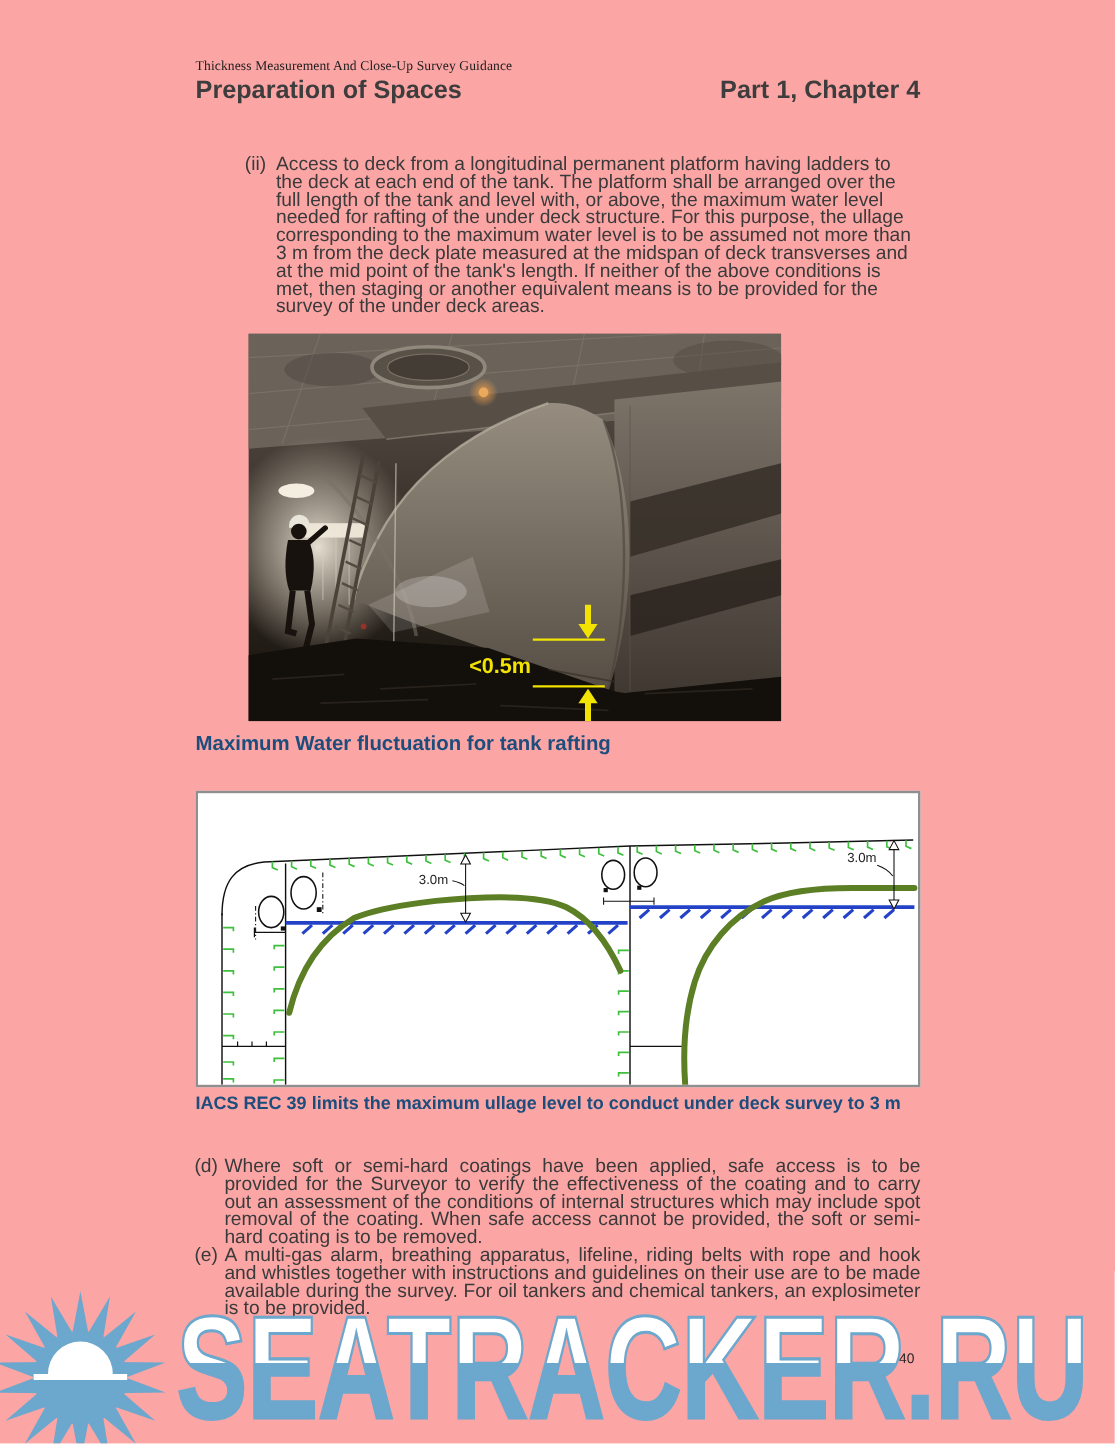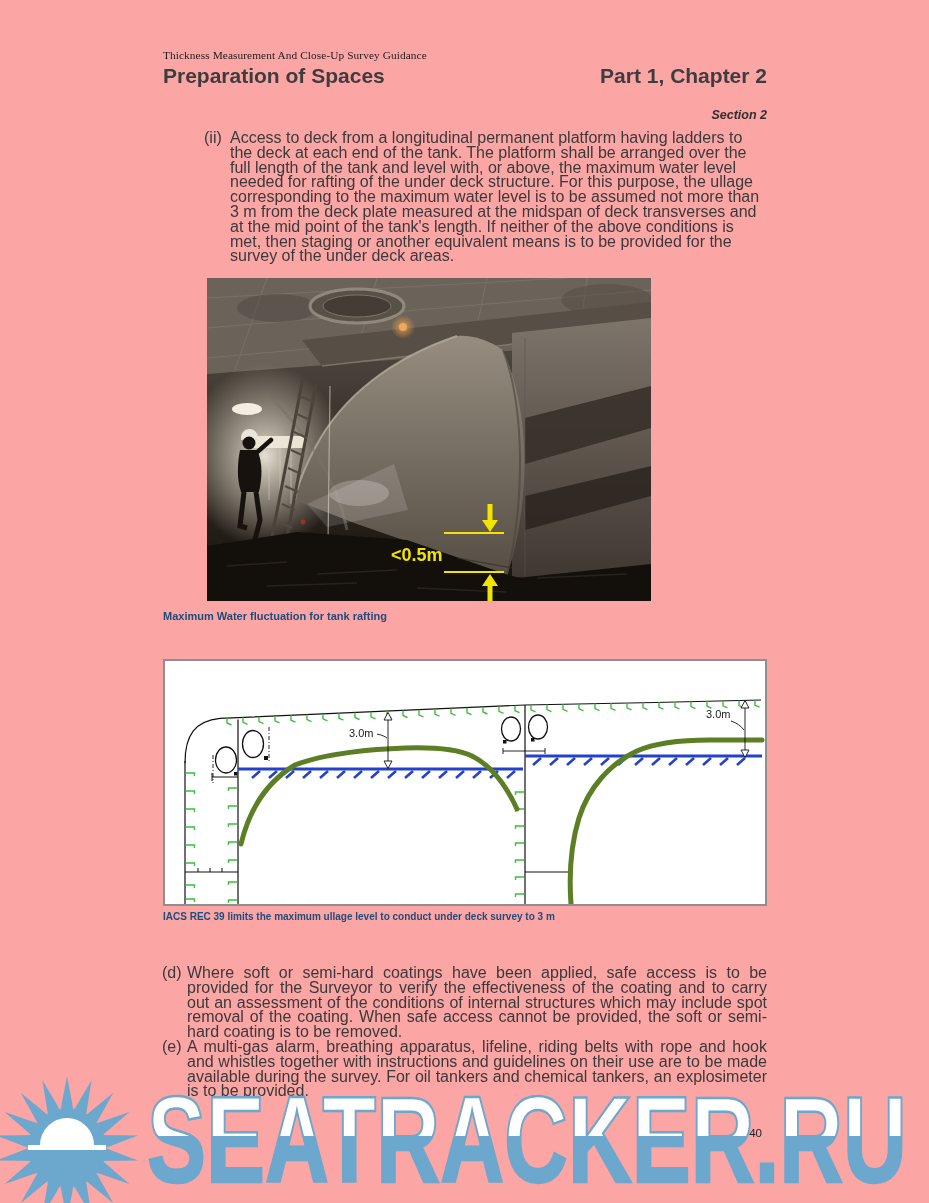--- a/index.html
+++ b/index.html
@@ -14,42 +14,41 @@
         font-size:12.5px;font-weight:bold;font-style:italic;color:#303030;}
   .para{font-size:16px;line-height:14.8px;color:#3a3a3a;}
   .para .lbl{position:absolute;left:0;top:0;}
   .para .txt{display:block;}
   .para-ii{left:204px;top:131px;width:563px;}
   .para-ii .txt{margin-left:26px;}
   .list-de{left:162px;top:966px;width:605px;}
   .item-de{position:relative;}
   .item-de .txt{margin-left:25px;text-align:justify;}
   .photo-wrap{left:163px;top:278px;width:444px;height:323px;padding-left:44px;}
-  .caption{font-size:11px;font-weight:bold;color:#1c4d7d;}
+  .caption{font-size:17px;font-weight:bold;color:#1c4d7d;}
   .caption-photo{left:163px;top:610px;width:604px;}
-  .caption-diagram{left:163px;top:911px;width:620px;font-size:10px;}
+  .caption-diagram{left:163px;top:911px;width:620px;font-size:15px;}
   .diagram-box{left:163px;top:659px;width:604px;height:247px;border:2px solid #8f8f8f;
         box-sizing:border-box;background:#fff;}
   .page-number{left:700px;top:1127px;width:62px;text-align:right;font-size:11.5px;
         color:#1f1f1f;z-index:7;}
   .wm-sun{left:-8px;top:1073px;z-index:5;}
   .wm-text{left:140px;top:1080px;z-index:5;}
   svg text{font-family:"Liberation Sans",sans-serif;}
 </style>
 </head>
 <body>
 
 <div class="page">
 
   <div class="abs doc-header-small">Thickness Measurement And Close-Up Survey Guidance</div>
   <div class="abs title-row">
     <span>Preparation of Spaces</span>
-    <span>Part 1, Chapter 2</span>
-  </div>
-  <div class="abs section-label">Section 2</div>
+    <span>Part 1, Chapter 4</span>
+  </div>
 
   <div class="abs para para-ii">
     <span class="lbl">(ii)</span>
     <span class="txt">Access to deck from a longitudinal permanent platform having ladders to the deck at each end of the tank. The platform shall be arranged over the full length of the tank and level with, or above, the maximum water level needed for rafting of the under deck structure. For this purpose, the ullage corresponding to the maximum water level is to be assumed not more than 3 m from the deck plate measured at the midspan of deck transverses and at the mid point of the tank's length. If neither of the above conditions is met, then staging or another equivalent means is to be provided for the survey of the under deck areas.</span>
   </div>
 
   <div class="abs photo-wrap">
     <svg width="444" height="323" viewBox="0 0 444 323">
       <defs>
         <linearGradient id="bg" x1="0" y1="0" x2="0" y2="1">

